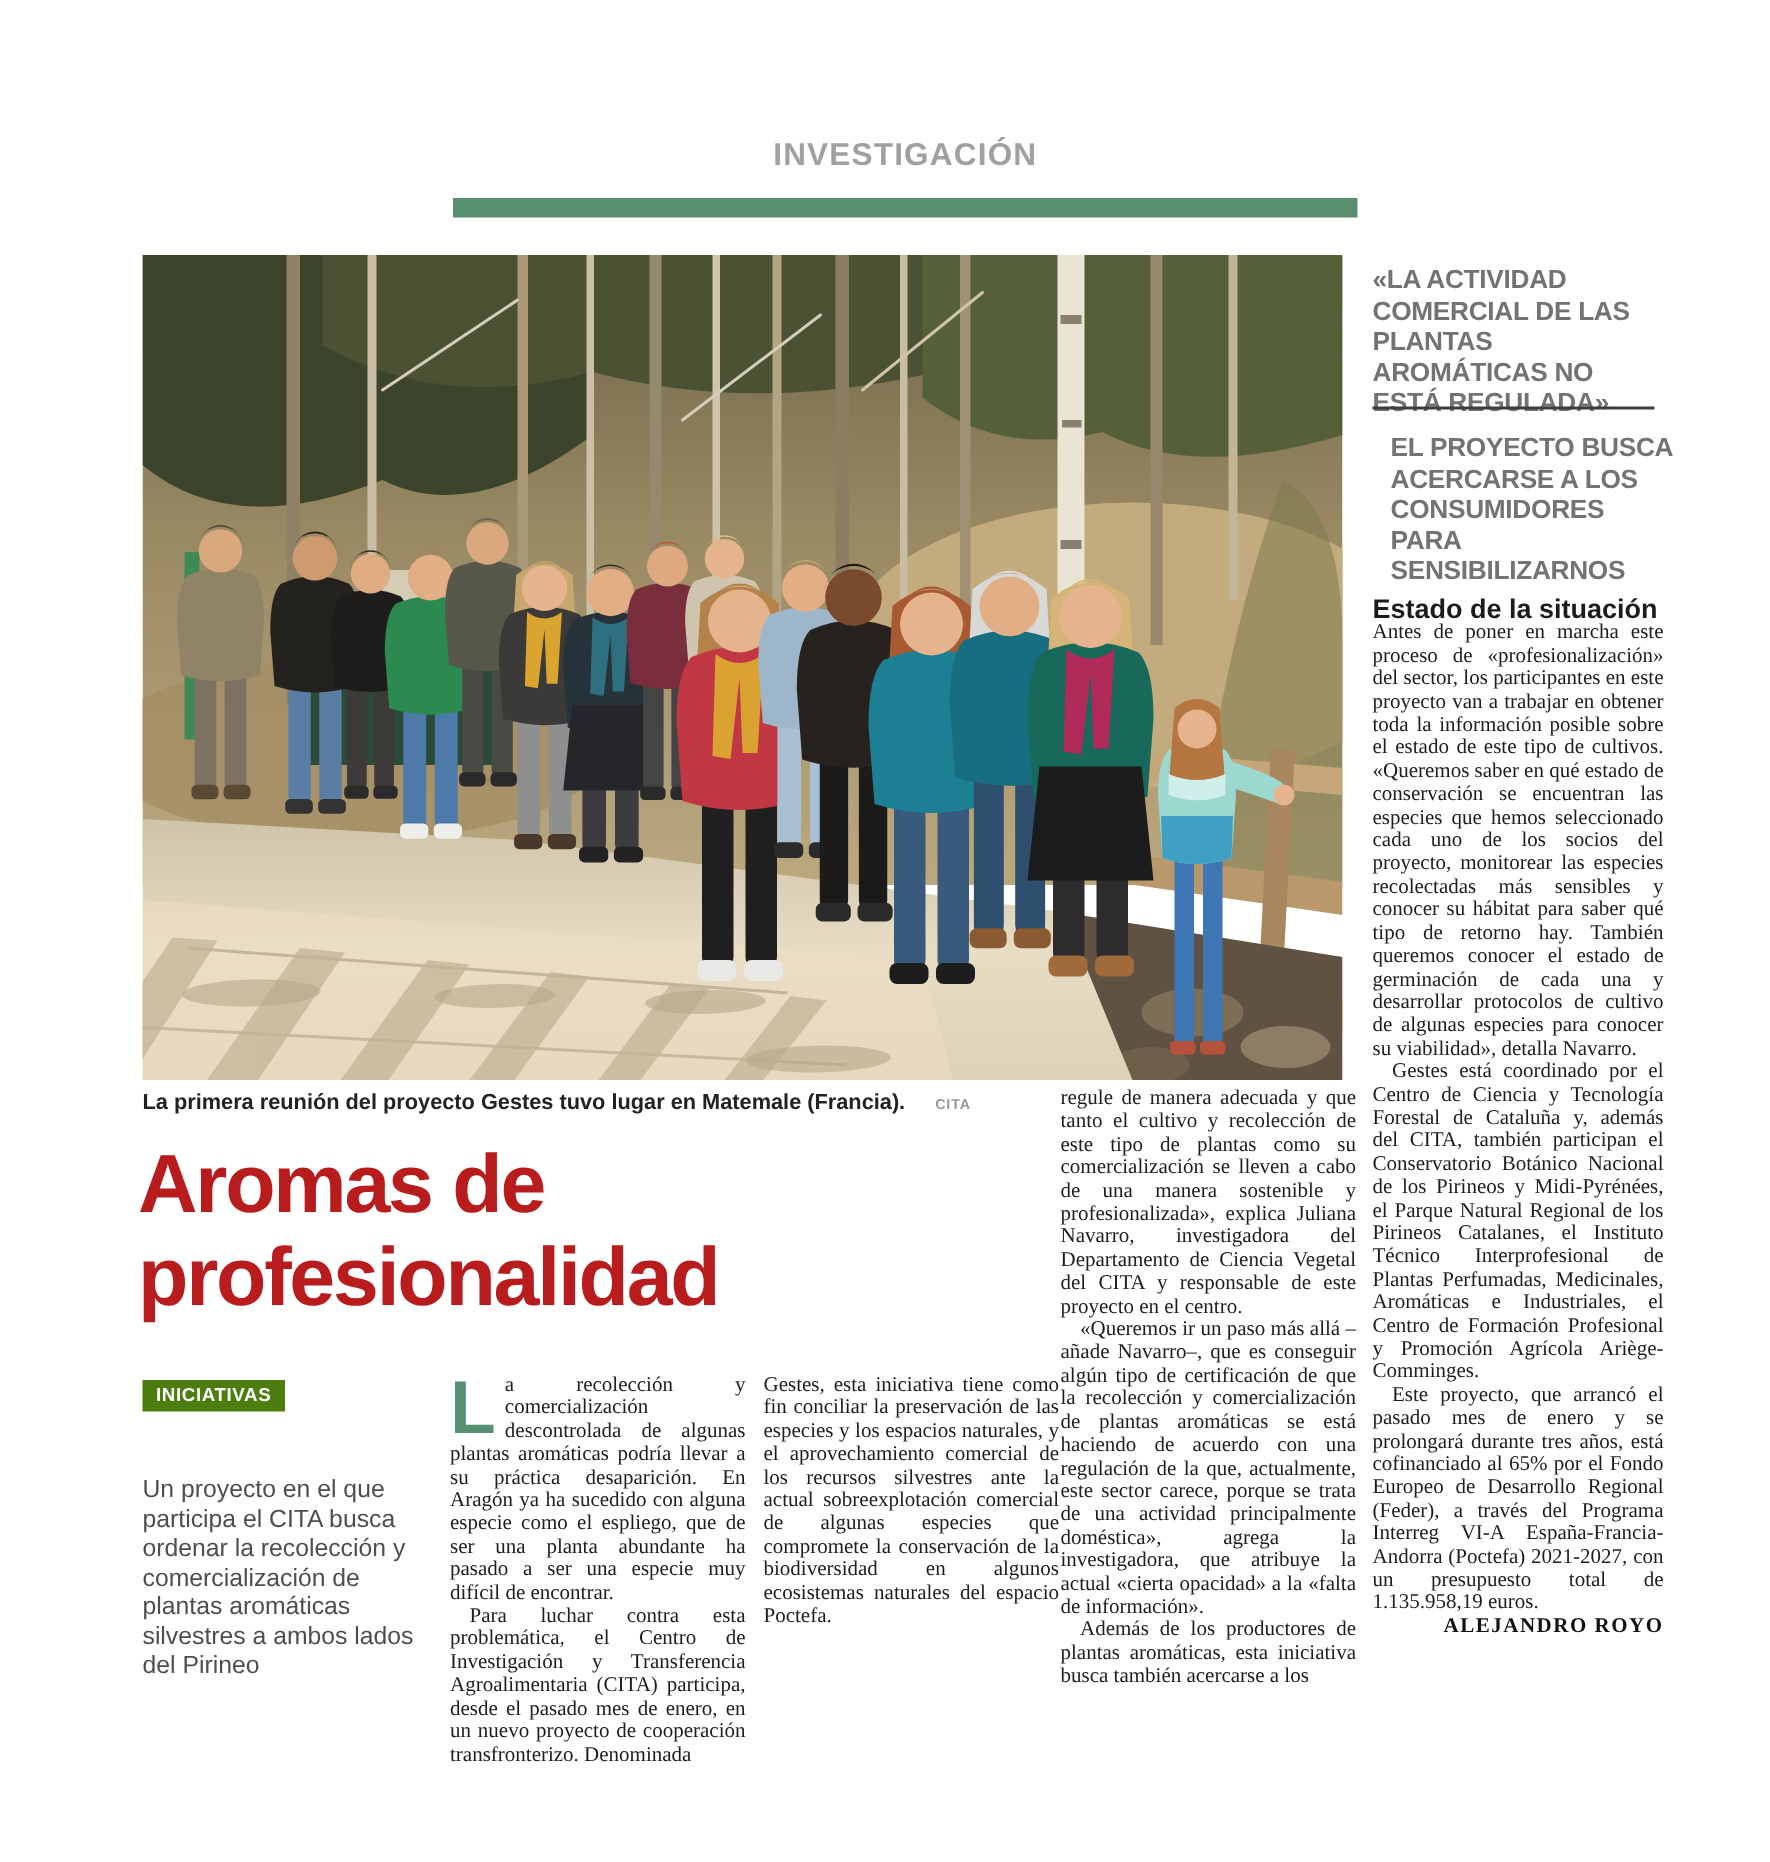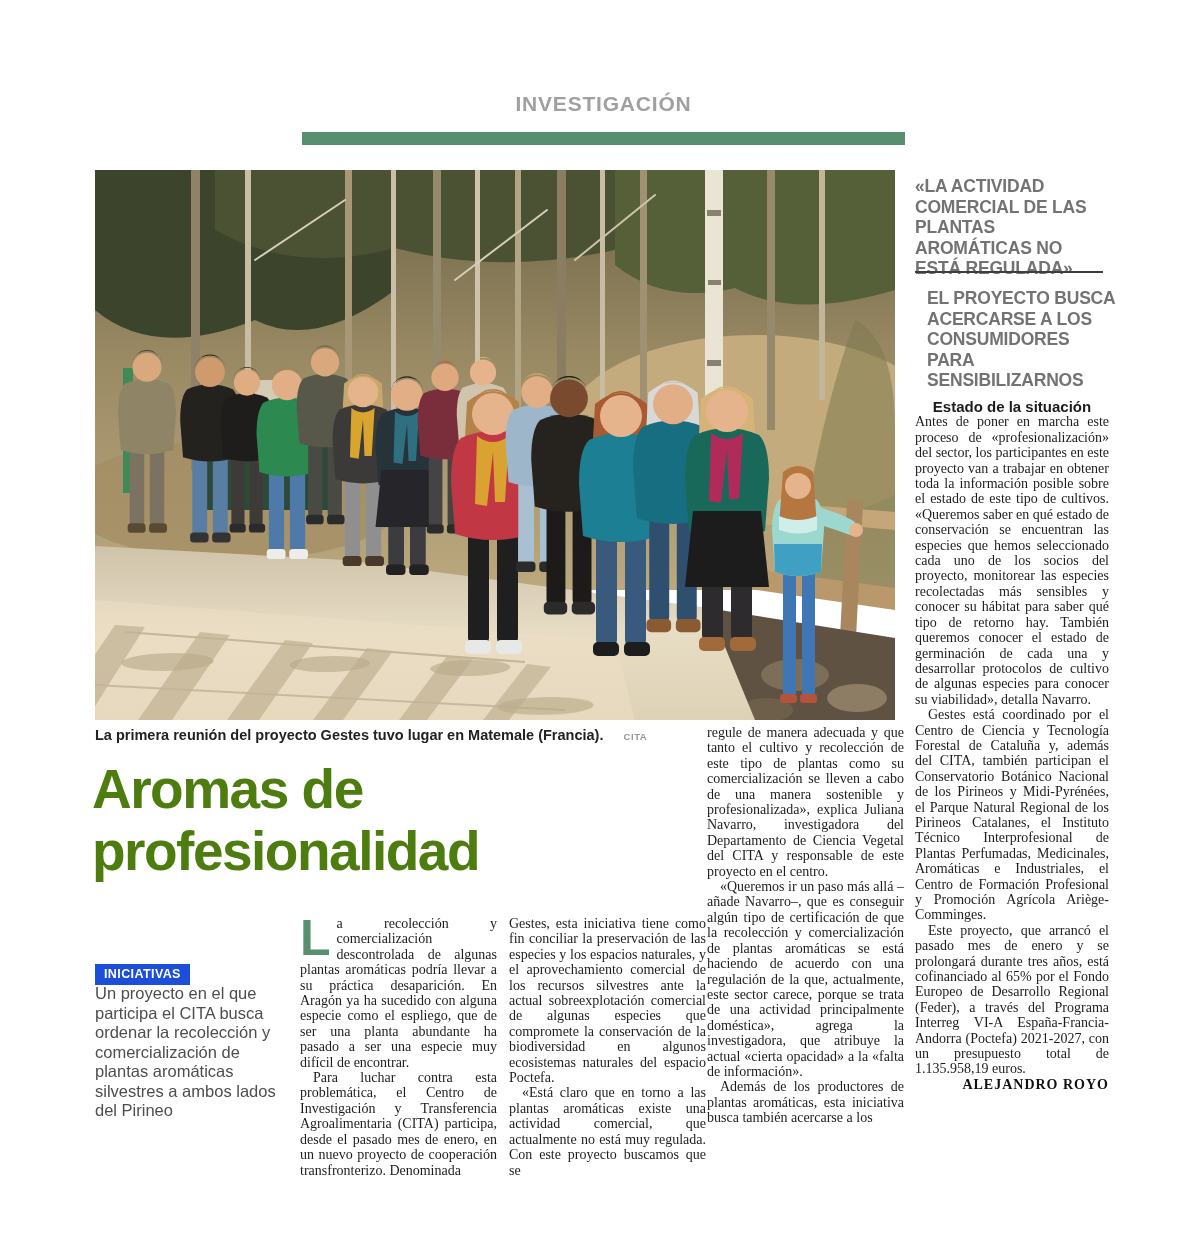--- a/index.html
+++ b/index.html
@@ -17,22 +17,22 @@
   .photo{left:95px;top:170px;width:800px;height:550px;}
   .photo svg{display:block;}
 
   .caption{left:95px;top:727px;width:720px;
     font-family:"Liberation Sans",sans-serif;font-weight:bold;font-size:14.5px;color:#222;}
   .caption .credit{font-size:9.5px;color:#979797;letter-spacing:.6px;margin-left:20px;}
 
   
   .headline{left:92px;top:758px;width:600px;
     font-family:"Liberation Sans",sans-serif;font-weight:bold;
-    font-size:55px;line-height:62px;letter-spacing:-1.5px;color:#4d7c0f;}
-  .kicker{left:95px;top:964px;background:#1d4ed8;color:#fff;
+    font-size:55px;line-height:62px;letter-spacing:-1.5px;color:#b91c1c;}
+  .kicker{left:95px;top:920px;background:#4d7c0f;color:#fff;
     font-family:"Liberation Sans",sans-serif;font-weight:bold;font-size:12.5px;
     letter-spacing:.4px;padding:3px 9px 4px;}
   .standfirst{left:95px;top:952px;width:200px;
     font-family:"Liberation Sans",sans-serif;font-size:16.5px;line-height:19.5px;color:#4e4e4e;margin-top:32px;}
 
   
   .bodycol{width:197px;font-size:14px;line-height:15.4px;text-align:justify;color:#1d1d1d;}
   #col1{left:300px;top:916px;}
   #col2{left:509px;top:916px;}
   #col3{left:707px;top:725px;}
@@ -44,21 +44,21 @@
   
   .pull-quote{left:915px;width:192px;font-family:"Liberation Sans",sans-serif;
     font-weight:bold;font-size:17.5px;line-height:20.5px;color:#737373;letter-spacing:-.2px;}
   #quote1{top:176px;}
   #quote2{top:288px;margin-left:12px;}
   .quote-divider{left:915px;top:271px;width:188px;border-top:2px solid #3d3d3d;height:0;}
   .sb-body{left:915px;top:399px;width:194px;font-size:14px;line-height:15.4px;
     text-align:justify;color:#1d1d1d;}
   .sb-body p{margin:0;}
   .sb-subhead{font-family:"Liberation Sans",sans-serif;font-weight:bold;
-    font-size:15px;margin:7px 0 2px;color:#1c1c1c;text-align:center;}
+    font-size:18px;margin:7px 0 2px;color:#1c1c1c;text-align:left;}
   .byline{text-align:right;font-weight:bold;font-size:14px;letter-spacing:1px;
     margin-top:9px;color:#111;}
 </style>
 </head>
 <body>
 
 <div class="abs section-label">INVESTIGACIÓN</div>
 <div class="abs green-bar"></div>
 
 <div class="abs photo">
@@ -235,21 +235,20 @@
 <h1 class="abs headline" style="margin:0;">Aromas de profesionalidad</h1>
 <div class="abs kicker">INICIATIVAS</div>
 <div class="abs standfirst">Un proyecto en el que participa el CITA busca ordenar la recolección y comercialización de plantas aromáticas silvestres a ambos lados del Pirineo</div>
 
 <div class="abs bodycol" id="col1">
   <p><span class="dropcap">L</span><span>a recolección y comercialización descontrolada de algunas plantas aromáticas podría llevar a su práctica desaparición. En Aragón ya ha sucedido con alguna especie como el espliego, que de ser una planta abundante ha pasado a ser una especie muy difícil de encontrar.</span></p>
   <p class="ind">Para luchar contra esta problemática, el Centro de Investigación y Transferencia Agroalimentaria (CITA) participa, desde el pasado mes de enero, en un nuevo proyecto de cooperación transfronterizo. Denominada</p>
 </div>
 <div class="abs bodycol" id="col2">
   <p>Gestes, esta iniciativa tiene como fin conciliar la preservación de las especies y los espacios naturales, y el aprovechamiento comercial de los recursos silvestres ante la actual sobreexplotación comercial de algunas especies que compromete la conservación de la biodiversidad en algunos ecosistemas naturales del espacio Poctefa.</p>
-  <p class="ind">«Está claro que en torno a las plantas aromáticas existe una actividad comercial, que actualmente no está muy regulada. Con este proyecto buscamos que se</p>
 </div>
 <div class="abs bodycol" id="col3">
   <p>regule de manera adecuada y que tanto el cultivo y recolección de este tipo de plantas como su comercialización se lleven a cabo de una manera sostenible y profesionalizada», explica Juliana Navarro, investigadora del Departamento de Ciencia Vegetal del CITA y responsable de este proyecto en el centro.</p>
   <p class="ind">«Queremos ir un paso más allá –añade Navarro–, que es conseguir algún tipo de certificación de que la recolección y comercialización de plantas aromáticas se está haciendo de acuerdo con una regulación de la que, actualmente, este sector carece, porque se trata de una actividad principalmente doméstica», agrega la investigadora, que atribuye la actual «cierta opacidad» a la «falta de información».</p>
   <p class="ind">Además de los productores de plantas aromáticas, esta iniciativa busca también acercarse a los</p>
 </div>
 
 <div class="abs pull-quote" id="quote1">«LA ACTIVIDAD COMERCIAL DE LAS PLANTAS AROMÁTICAS NO ESTÁ REGULADA»</div>
 <div class="abs quote-divider"></div>
 <div class="abs pull-quote" id="quote2">EL PROYECTO BUSCA ACERCARSE A LOS CONSUMIDORES PARA SENSIBILIZARNOS</div>

